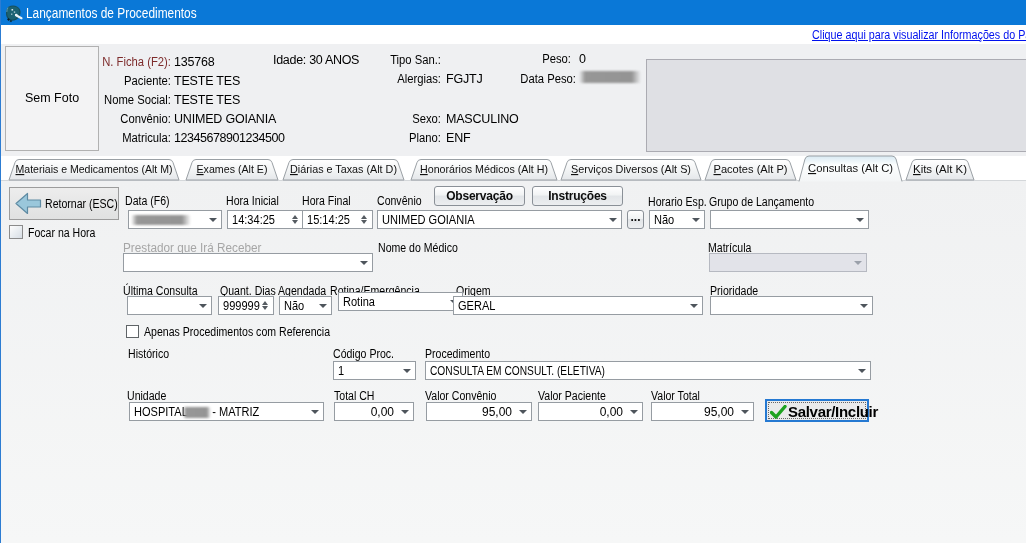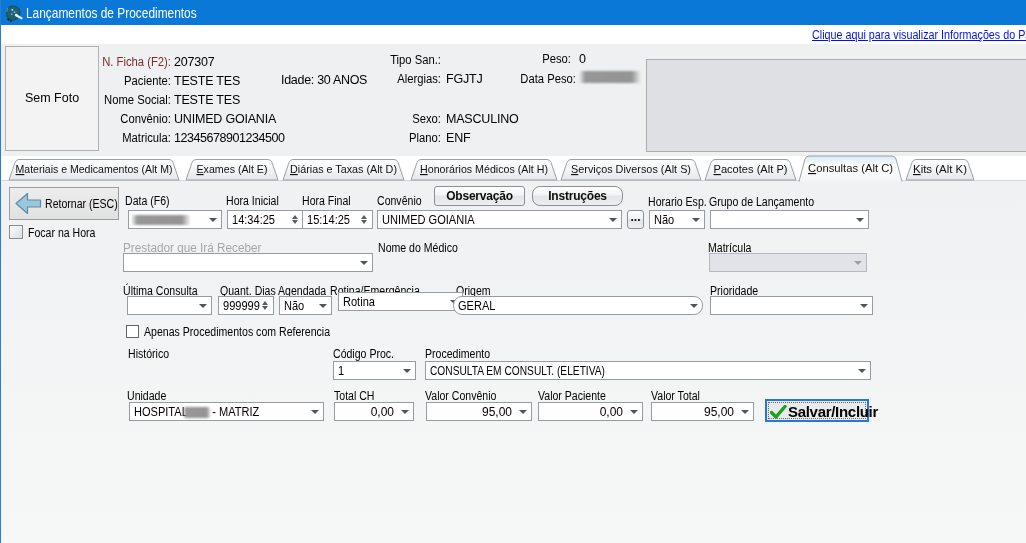--- a/index.html
+++ b/index.html
@@ -56,26 +56,26 @@
   <div id="header"></div>
   <div id="semfoto">
       <span>Sem Foto</span>
     </div>
   <div id="graybox"></div>
   <div class="hl maroon" style="left:70px;top:55px;width:100px;">N. Ficha (F2):</div>
   <div class="hl" style="left:70px;top:74px;width:100px;">Paciente:</div>
   <div class="hl" style="left:70px;top:93px;width:100px;">Nome Social:</div>
   <div class="hl" style="left:70px;top:112px;width:100px;">Convênio:</div>
   <div class="hl" style="left:70px;top:131px;width:100px;">Matricula:</div>
-  <div class="hv" style="left:173px;top:55px;">207307</div>
+  <div class="hv" style="left:173px;top:55px;">135768</div>
   <div class="hv" style="left:173px;top:74px;">TESTE TES</div>
   <div class="hv" style="left:173px;top:93px;">TESTE TES</div>
   <div class="hv" style="left:173px;top:112px;">UNIMED GOIANIA</div>
   <div class="hv" style="left:173px;top:131px;letter-spacing:-0.45px;">12345678901234500</div>
-  <div class="hv" style="left:280px;top:53px;letter-spacing:-0.3px;margin-top:20px;">Idade: 30 ANOS</div>
+  <div class="hv" style="left:272px;top:53px;letter-spacing:-0.3px;">Idade: 30 ANOS</div>
   <div class="hl" style="left:340px;top:53px;width:100px;">Tipo San.:</div>
   <div class="hl" style="left:340px;top:72px;width:100px;">Alergias:</div>
   <div class="hl" style="left:340px;top:112px;width:100px;">Sexo:</div>
   <div class="hl" style="left:340px;top:131px;width:100px;">Plano:</div>
   <div class="hv" style="left:445px;top:72px;">FGJTJ</div>
   <div class="hv" style="left:445px;top:112px;">MASCULINO</div>
   <div class="hv" style="left:445px;top:131px;">ENF</div>
   <div class="hl" style="left:470px;top:52px;width:100px;">Peso:</div>
   <div class="hv" style="left:578px;top:52px;">0</div>
   <div class="hl" style="left:475px;top:72px;width:100px;">Data Peso:</div>
@@ -124,21 +124,21 @@
   <div class="chk" style="left:8px;top:225px;width:14px;height:14px;"></div>
   <div class="lbl" style="left:27px;top:226px;">Focar na Hora</div>
 
   <div class="lbl" style="left:124px;top:194px;">Data (F6)</div>
   <div class="lbl" style="left:225px;top:194px;">Hora Inicial</div>
   <div class="lbl" style="left:301px;top:194px;">Hora Final</div>
   <div class="lbl" style="left:376px;top:194px;">Convênio</div>
   <div class="lbl" style="left:647px;top:195px;">Horario Esp.</div>
   <div class="lbl" style="left:708px;top:195px;">Grupo de Lançamento</div>
   <div class="btn" style="left:433px;top:186px;width:91px;">Observação</div>
-  <div class="btn" style="left:531px;top:186px;width:91px;border-radius:8px;">Instruções</div>
+  <div class="btn" style="left:531px;top:186px;width:91px;">Instruções</div>
 
   <div class="combo" style="left:127px;top:210px;width:94px;">
       <div class="arr"></div>
     <div class="blur" style="left:2px;top:4px;width:60px;height:10px;"></div>
     </div>
   <div class="combo" style="left:226px;top:210px;width:77px;">
       <div class="tx">14:34:25</div>
       <div class="spup"></div>
       <div class="spdn"></div>
     </div>
@@ -185,21 +185,21 @@
       <div class="spdn"></div>
     </div>
   <div class="combo" style="left:278px;top:296px;width:53px;">
       <div class="tx">Não</div>
       <div class="arr"></div>
     </div>
   <div class="combo" style="left:337px;top:292px;width:125px;">
       <div class="tx">Rotina</div>
       <div class="arr"></div>
     </div>
-  <div class="combo" style="left:452px;top:296px;width:250px;border-radius:9px;">
+  <div class="combo" style="left:452px;top:296px;width:250px;">
       <div class="tx">GERAL</div>
       <div class="arr"></div>
     </div>
   <div class="combo" style="left:709px;top:296px;width:163px;">
       <div class="arr"></div>
     </div>
 
   <div class="chk" style="left:125px;top:325px;border-color:#5f6467;background:#fff;"></div>
   <div class="lbl" style="left:143px;top:325px;">Apenas Procedimentos com Referencia</div>
 

